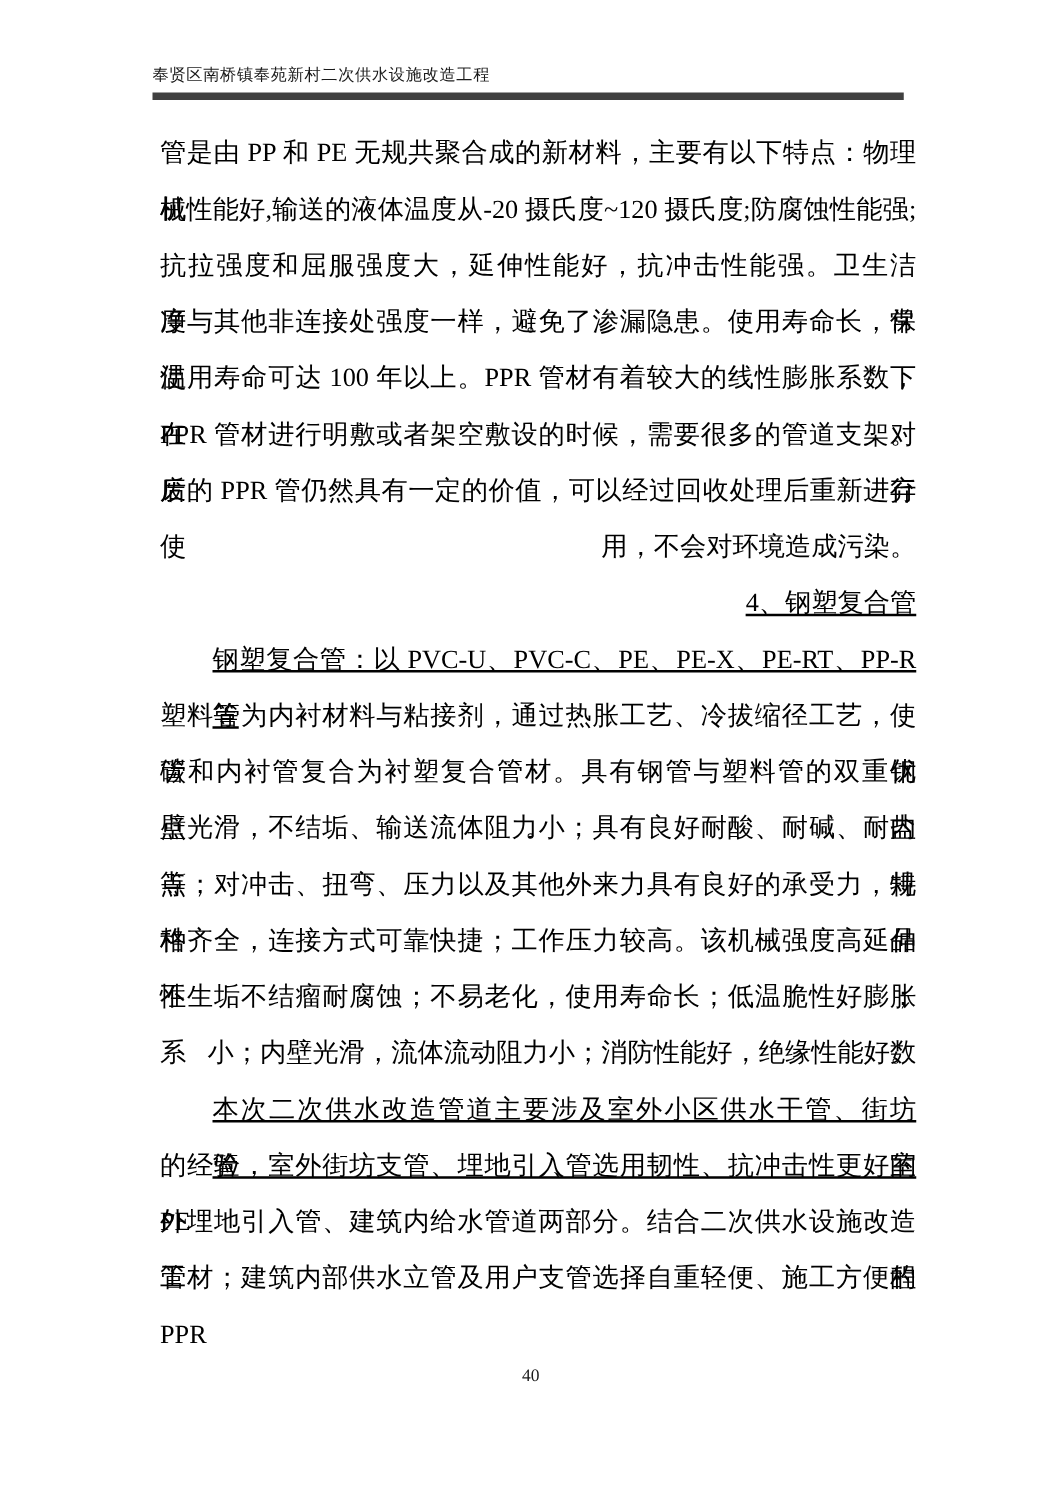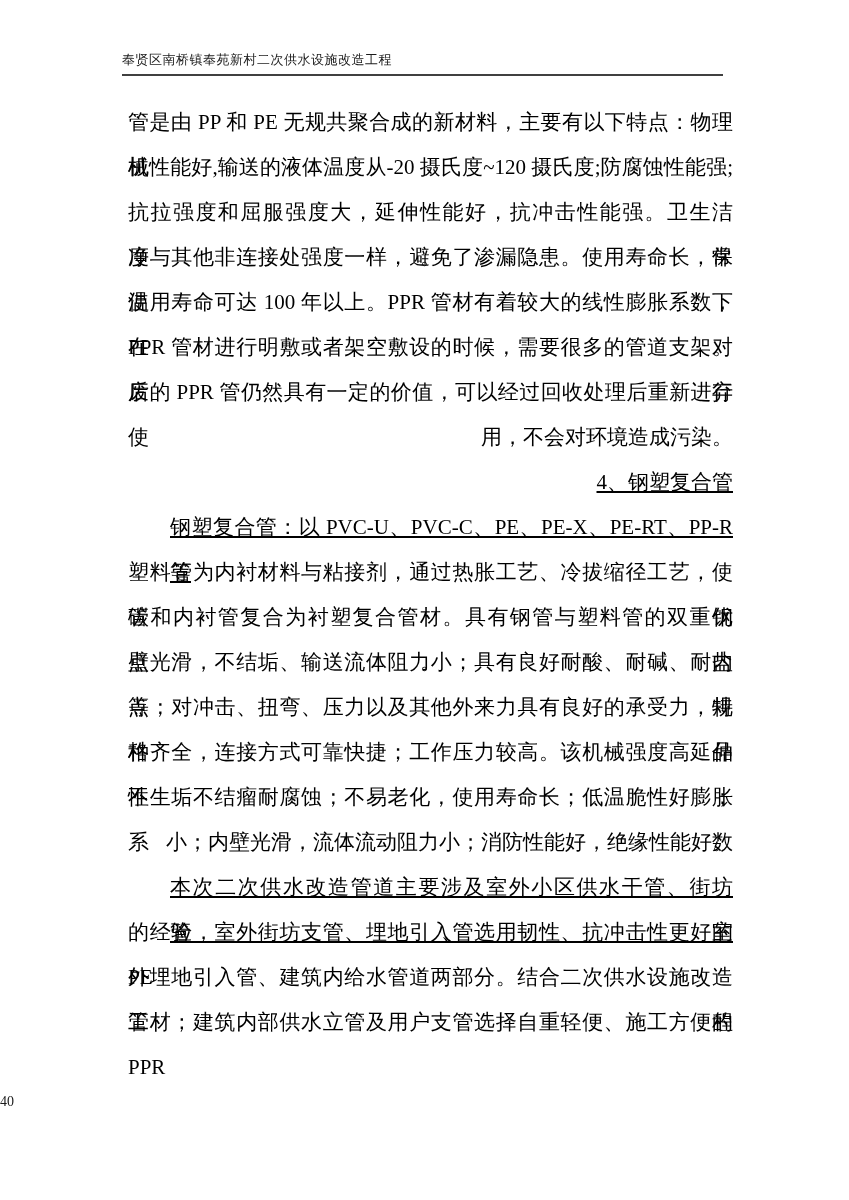--- a/index.html
+++ b/index.html
@@ -18,21 +18,21 @@
   }
   .header {
     position: absolute;
     left: 122px;
     top: 50px;
     width: 601px;
     font-size: 13px;
     line-height: 20px;
     letter-spacing: 0.5px;
     padding-bottom: 4px;
-    border-bottom: 2px solid #404040;
+    border-bottom: 6px solid #404040;
     color: #1a1a1a;
   }
   .body-text {
     position: absolute;
     left: 128px;
     top: 100px;
     width: 605px;
   }
   .line {
     box-sizing: border-box;
@@ -52,20 +52,21 @@
   }
   .line.indent {
     padding-left: 42px;
     text-decoration: underline;
   }
   .footer {
     position: absolute;
     left: 0;
     right: 0;
     top: 1092px;
+    text-align: center;
     font-size: 14px;
     line-height: 20px;
     color: #1a1a1a;
   }
 </style>
 </head>
 <body>
 
 <div class="page">
   <div class="header">

